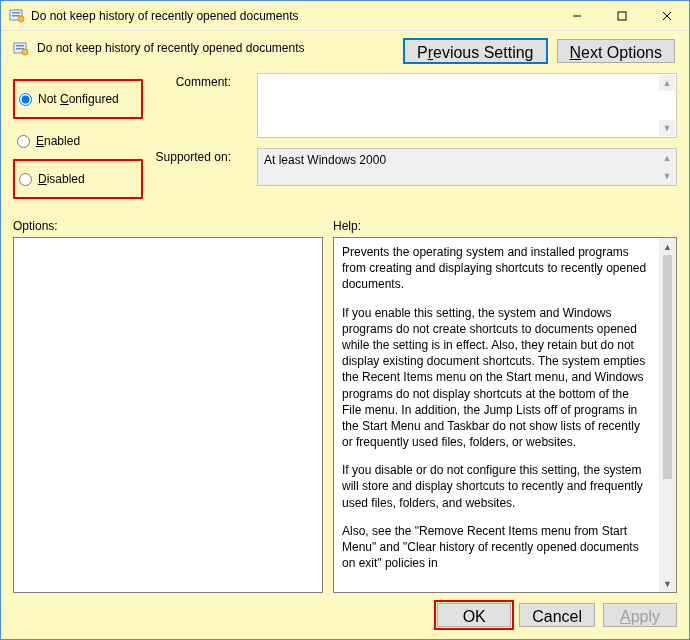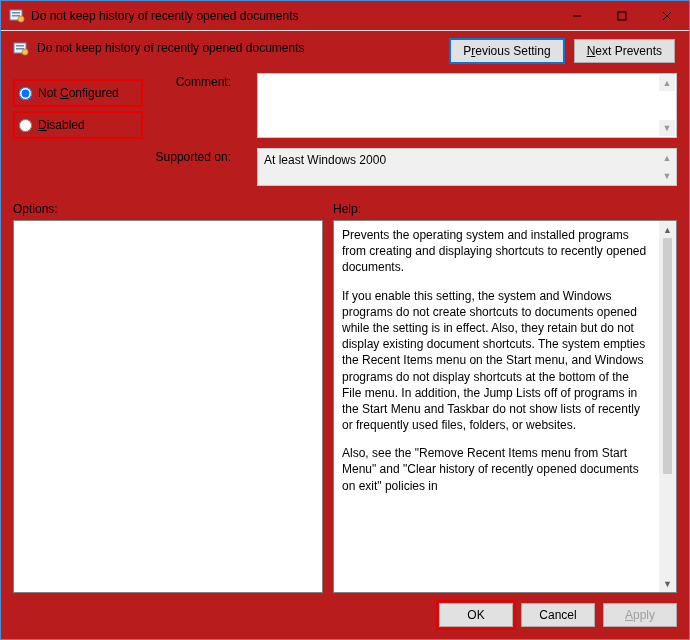--- a/index.html
+++ b/index.html
@@ -7,21 +7,21 @@
       margin: 0;
       font-family: "Segoe UI", Tahoma, sans-serif;
       font-size: 12px;
       background: #fff;
       color: #000;
     }
     .window {
       width: 690px;
       height: 640px;
       border: 1px solid #4a90d9;
-      background: #b91c1c;
+      background: #fef9c3;
       display: flex;
       flex-direction: column;
     }
     .titlebar {
       height: 30px;
       display: flex;
       align-items: center;
       padding-left: 8px;
       border-bottom: 1px solid #e5e5e5;
     }
@@ -62,21 +62,21 @@
       height: 16px;
       margin-top: 2px;
     }
     .header-title { flex: 1; padding-top: 2px; }
     .nav-buttons { display: flex; gap: 10px; padding-right: 2px;}
     .btn {
       padding: 4px 12px;
       background: #e1e1e1;
       border: 1px solid #adadad;
       font-family: inherit;
-      font-size: 12px;
+      font-size: 16px;
       min-width: 90px;
       height: 24px;
     }
     .btn.highlighted {
       outline: 2px solid #0078d7;
       outline-offset: -1px;
     }
     .underline { text-decoration: underline; }
 
     .mid-section {
@@ -87,21 +87,21 @@
     .radio-col {
       width: 130px;
       display: flex;
       flex-direction: column;
       padding-top: 6px;
     }
     .radio-row {
       display: flex;
       align-items: center;
       gap: 6px;
-      height: 24px;
+      height: 36px;
       padding-left: 4px;
     }
     .radio-row input { margin: 0; }
     .red-box {
       border: 2px solid #e60000;
       border-radius: 1px;
       padding-right: 6px;
       margin-bottom: 4px;
     }
     .form-col { flex: 1; display: flex; flex-direction: column; gap: 10px; }
@@ -254,32 +254,36 @@
         <svg class="policy-icon-svg" viewBox="0 0 16 16">
           <rect x="1" y="2" width="12" height="10" fill="#eaf3fb" stroke="#6a8caf"></rect>
           <rect x="3" y="4" width="8" height="1.5" fill="#6a8caf"></rect>
           <rect x="3" y="7" width="8" height="1.5" fill="#6a8caf"></rect>
           <circle cx="12" cy="11" r="3" fill="#f6c04d" stroke="#c9922c"></circle>
         </svg>
       </span>
       <span class="header-title">Do not keep history of recently opened documents</span>
       <div class="nav-buttons">
         <button class="btn highlighted"><span>P</span><span class="underline">r</span><span>evious Setting</span></button>
-        <button class="btn"><span></span><span class="underline">N</span><span>ext Prevents</span></button>
+        <button class="btn"><span></span><span class="underline">N</span><span>ext Options</span></button>
       </div>
     </div>
 
     <div class="mid-section">
       <div class="radio-col">
         <div class="red-box">
           <label class="radio-row">
             <input type="radio" name="state" checked="" style="">
             <span><span>Not </span><span class="underline">C</span><span>onfigured</span></span>
           </label>
         </div>
+        <label class="radio-row">
+          <input type="radio" name="state" style="">
+          <span><span class="underline">E</span><span>nabled</span></span>
+        </label>
         <div class="red-box">
           <label class="radio-row">
             <input type="radio" name="state" style="">
             <span><span class="underline">D</span><span>isabled</span></span>
           </label>
         </div>
       </div>
 
       <div class="form-col">
         <div class="form-row">
@@ -308,20 +312,21 @@
       <div class="lbl-options">Options:</div>
       <div>Help:</div>
     </div>
 
     <div class="panes-row">
       <div class="options-pane"></div>
       <div class="help-wrap">
         <div class="help-pane">
           <p>Prevents the operating system and installed programs from creating and displaying shortcuts to recently opened documents.</p>
           <p>If you enable this setting, the system and Windows programs do not create shortcuts to documents opened while the setting is in effect. Also, they retain but do not display existing document shortcuts. The system empties the Recent Items menu on the Start menu, and Windows programs do not display shortcuts at the bottom of the File menu. In addition, the Jump Lists off of programs in the Start Menu and Taskbar do not show lists of recently or frequently used files, folders, or websites.</p>
+          <p>If you disable or do not configure this setting, the system will store and display shortcuts to recently and frequently used files, folders, and websites.</p>
           <p style="margin-bottom:0">Also, see the "Remove Recent Items menu from Start Menu" and "Clear history of recently opened documents on exit" policies in</p>
         </div>
         <div class="help-scrollbar">
           <div class="arrow">▲</div>
           <div class="track">
             <div class="thumb"></div>
           </div>
           <div class="arrow">▼</div>
         </div>
       </div>

